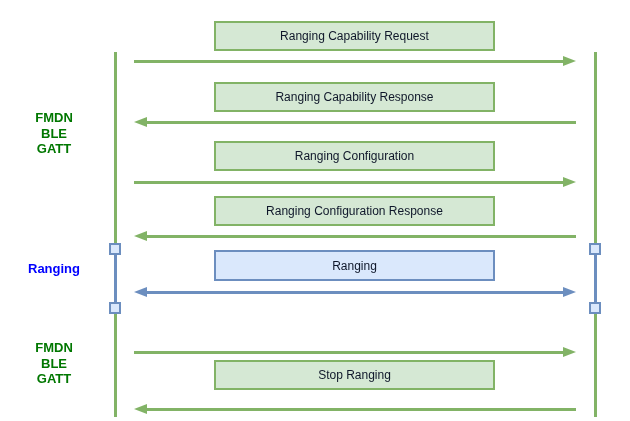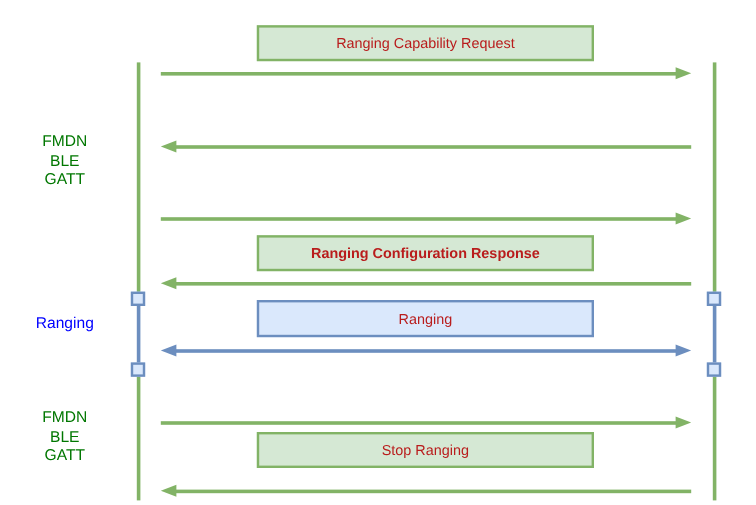--- a/index.html
+++ b/index.html
@@ -10,21 +10,21 @@
   
   .lifeline{position:absolute;width:3px;background:#82b366;}
   .lifeline-blue-seg{position:absolute;width:3px;background:#6c8ebf;}
   .activation-square{
     position:absolute;width:8px;height:8px;background:#dae8fc;border:2px solid #6c8ebf;
   }
   
   .msg-box{
     position:absolute;left:214px;width:281px;height:30px;box-sizing:border-box;
     display:flex;align-items:center;justify-content:center;
-    font-size:12px;color:#b91c1c;text-align:center;
+    font-size:12px;color:#0f172a;text-align:center;
   }
   .msg-box.gatt{background:#d5e8d4;border:2px solid #82b366;}
   .msg-box.ranging{background:#dae8fc;border:2px solid #6c8ebf;}
   
   .arrow{position:absolute;left:134px;width:442px;height:10px;}
   .arrow .shaft{position:absolute;top:3.5px;height:3px;background:#82b366;left:0;right:0;}
   .arrow.dir-right .shaft{right:11px;}
   .arrow.dir-left .shaft{left:11px;}
   .arrow.dir-both .shaft{left:11px;right:11px;}
   .arrow .head{position:absolute;top:0;width:0;height:0;}
@@ -35,21 +35,21 @@
   .arrow .head-left{
     left:0;border-right:13px solid #82b366;
     border-top:5px solid transparent;border-bottom:5px solid transparent;
   }
   .arrow.blue .shaft{background:#6c8ebf;}
   .arrow.blue .head-right{border-left-color:#6c8ebf;}
   .arrow.blue .head-left{border-right-color:#6c8ebf;}
   
   .side-label{
     position:absolute;left:9px;width:90px;text-align:center;
-    font-size:13px;font-weight:normal;line-height:15.5px;
+    font-size:13px;font-weight:bold;line-height:15.5px;
   }
   .side-label.green{color:#007700;}
   .side-label.blue{color:#0000ff;}
 </style>
 </head>
 <body>
 
 <div id="canvas">
 
   <div class="lifeline" style="left:114px;top:52px;height:196px;"></div>
@@ -76,31 +76,33 @@
     <div>BLE</div>
     <div>GATT</div>
   </div>
 
   <div class="msg-box gatt" style="top:21px;">Ranging Capability Request</div>
   <div class="arrow dir-right" style="top:56px;">
     <div class="shaft"></div>
     <div class="head head-right"></div>
   </div>
 
+  <div class="msg-box gatt" style="top:82px;">Ranging Capability Response</div>
   <div class="arrow dir-left" style="top:117px;">
     <div class="shaft"></div>
     <div class="head head-left"></div>
   </div>
 
+  <div class="msg-box gatt" style="top:141px;">Ranging Configuration</div>
   <div class="arrow dir-right" style="top:177px;">
     <div class="shaft"></div>
     <div class="head head-right"></div>
   </div>
 
-  <div class="msg-box gatt" style="top:196px;font-weight:bold;">Ranging Configuration Response</div>
+  <div class="msg-box gatt" style="top:196px;">Ranging Configuration Response</div>
   <div class="arrow dir-left" style="top:231px;">
     <div class="shaft"></div>
     <div class="head head-left"></div>
   </div>
 
   <div class="msg-box ranging" style="top:250px;height:31px;">Ranging</div>
   <div class="arrow blue dir-both" style="top:287px;">
     <div class="shaft"></div>
     <div class="head head-left"></div>
     <div class="head head-right"></div>

